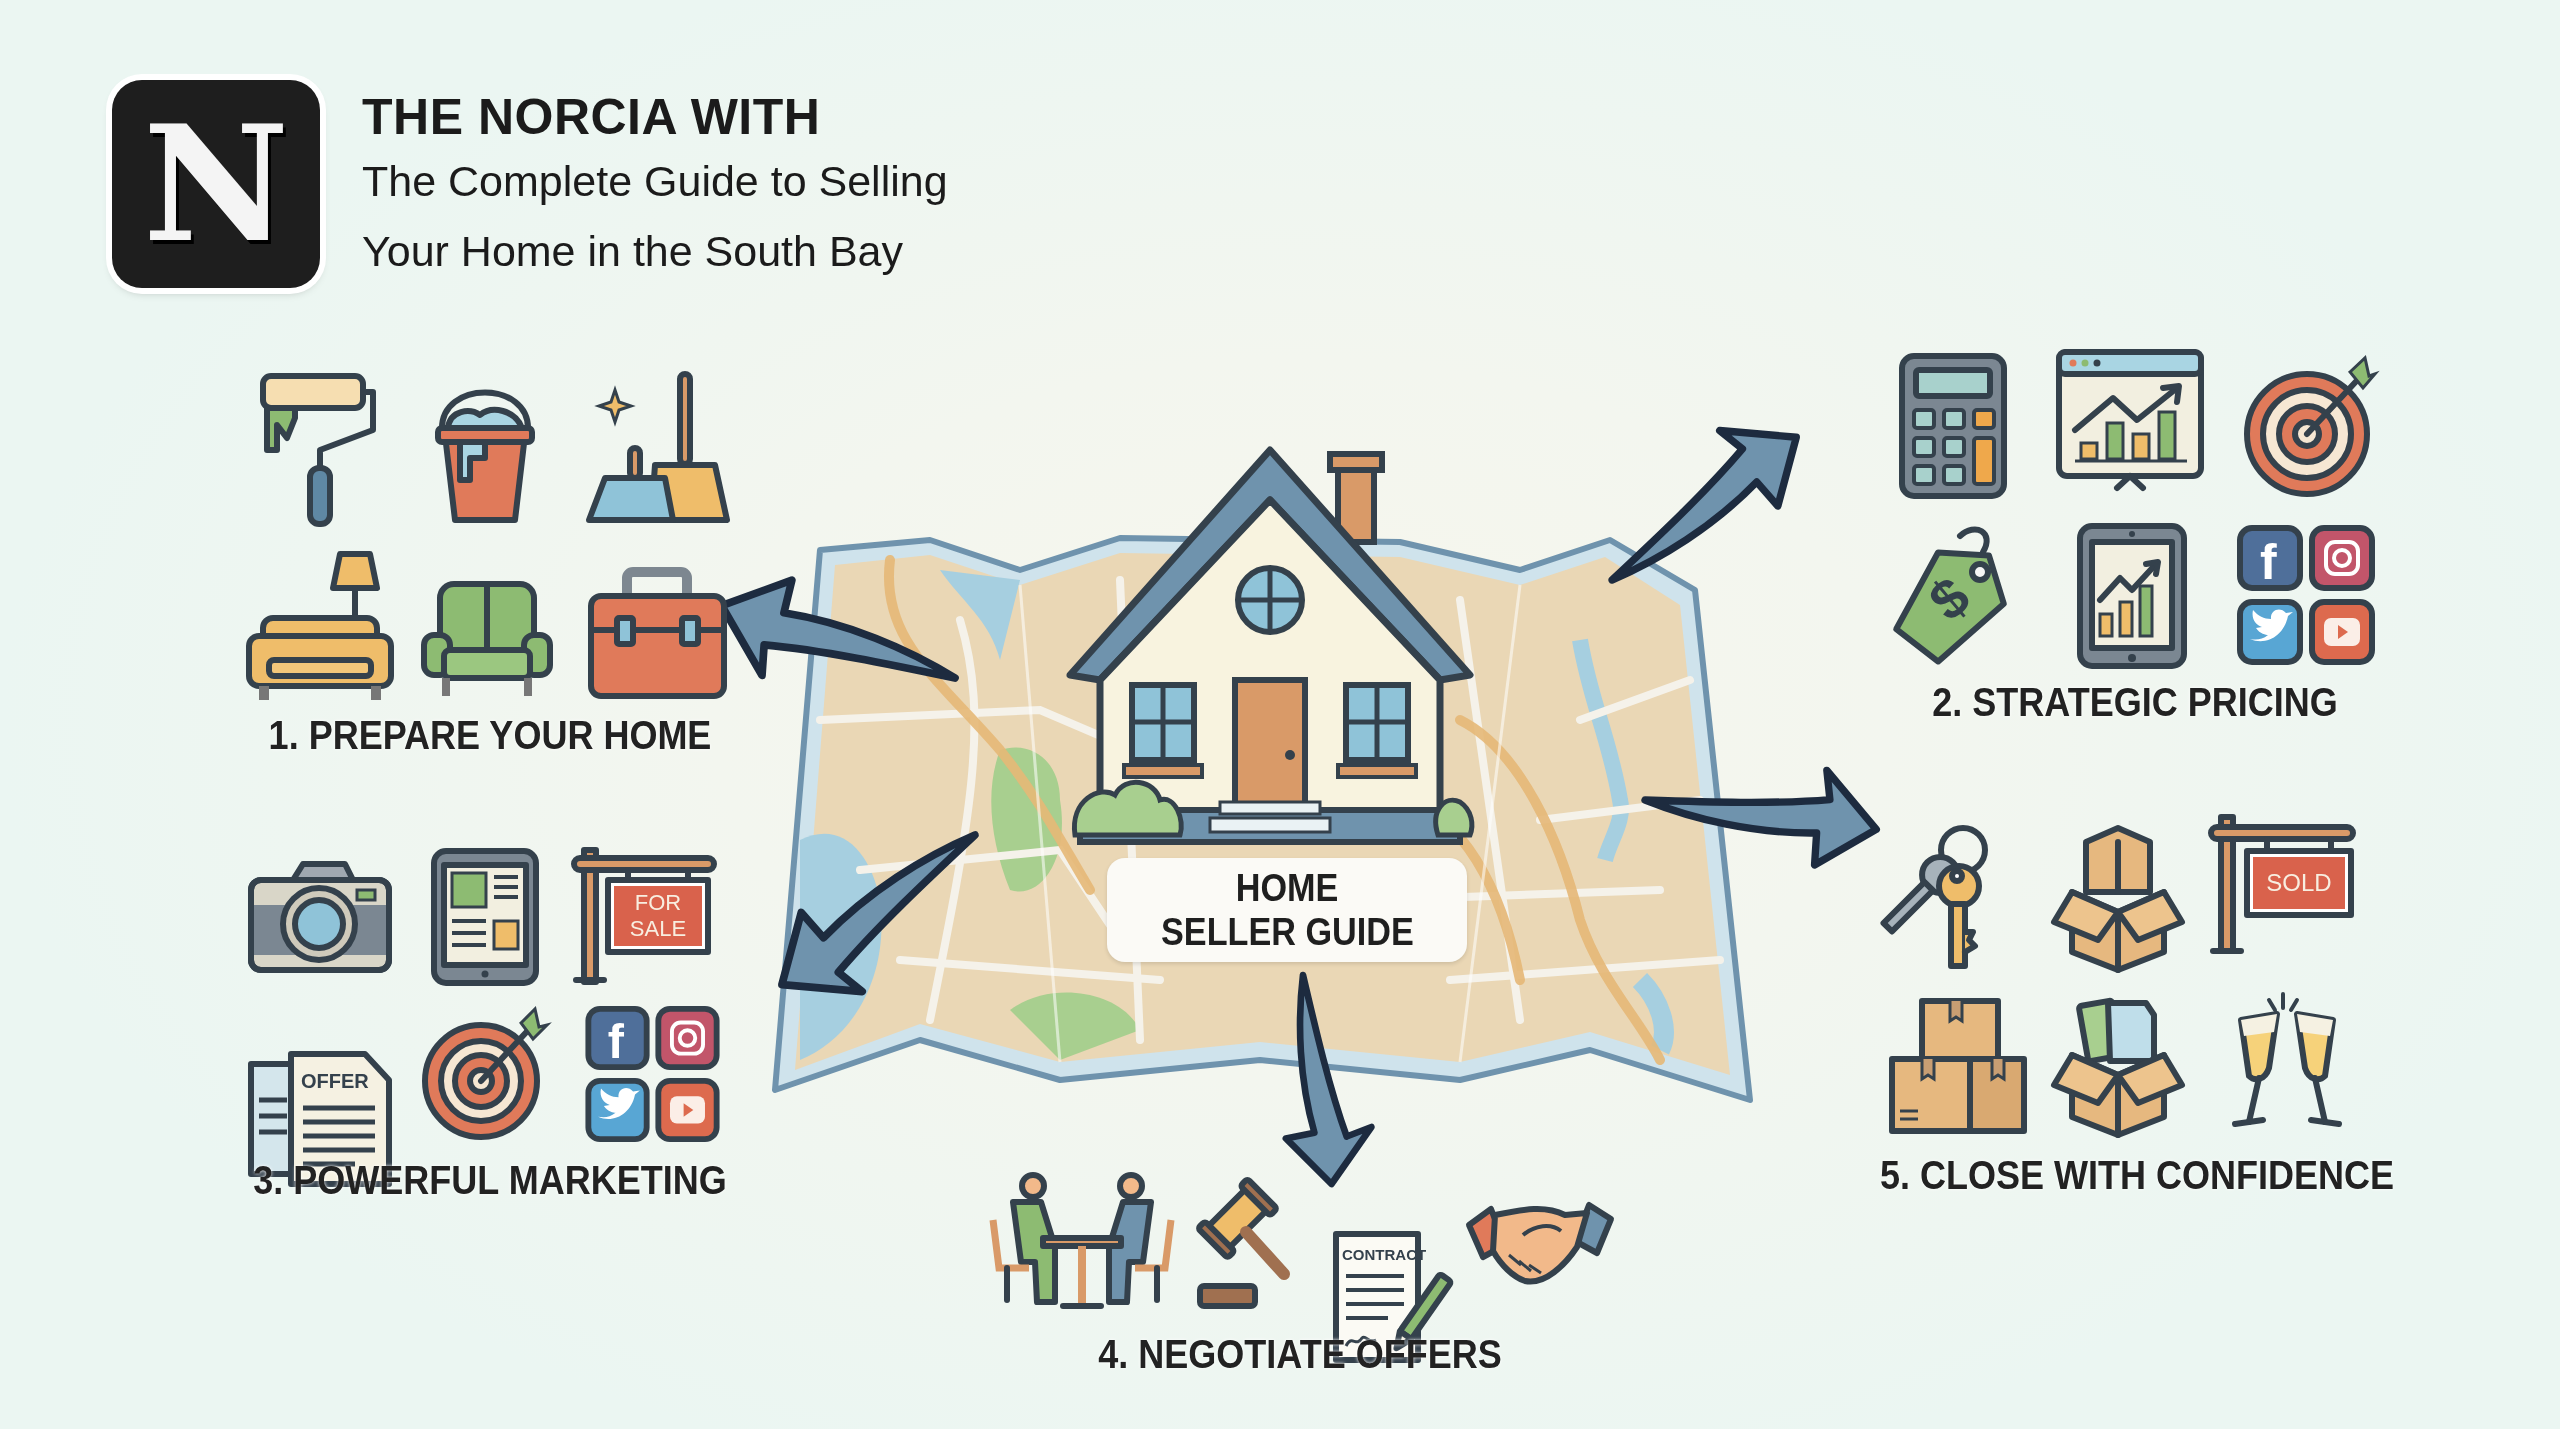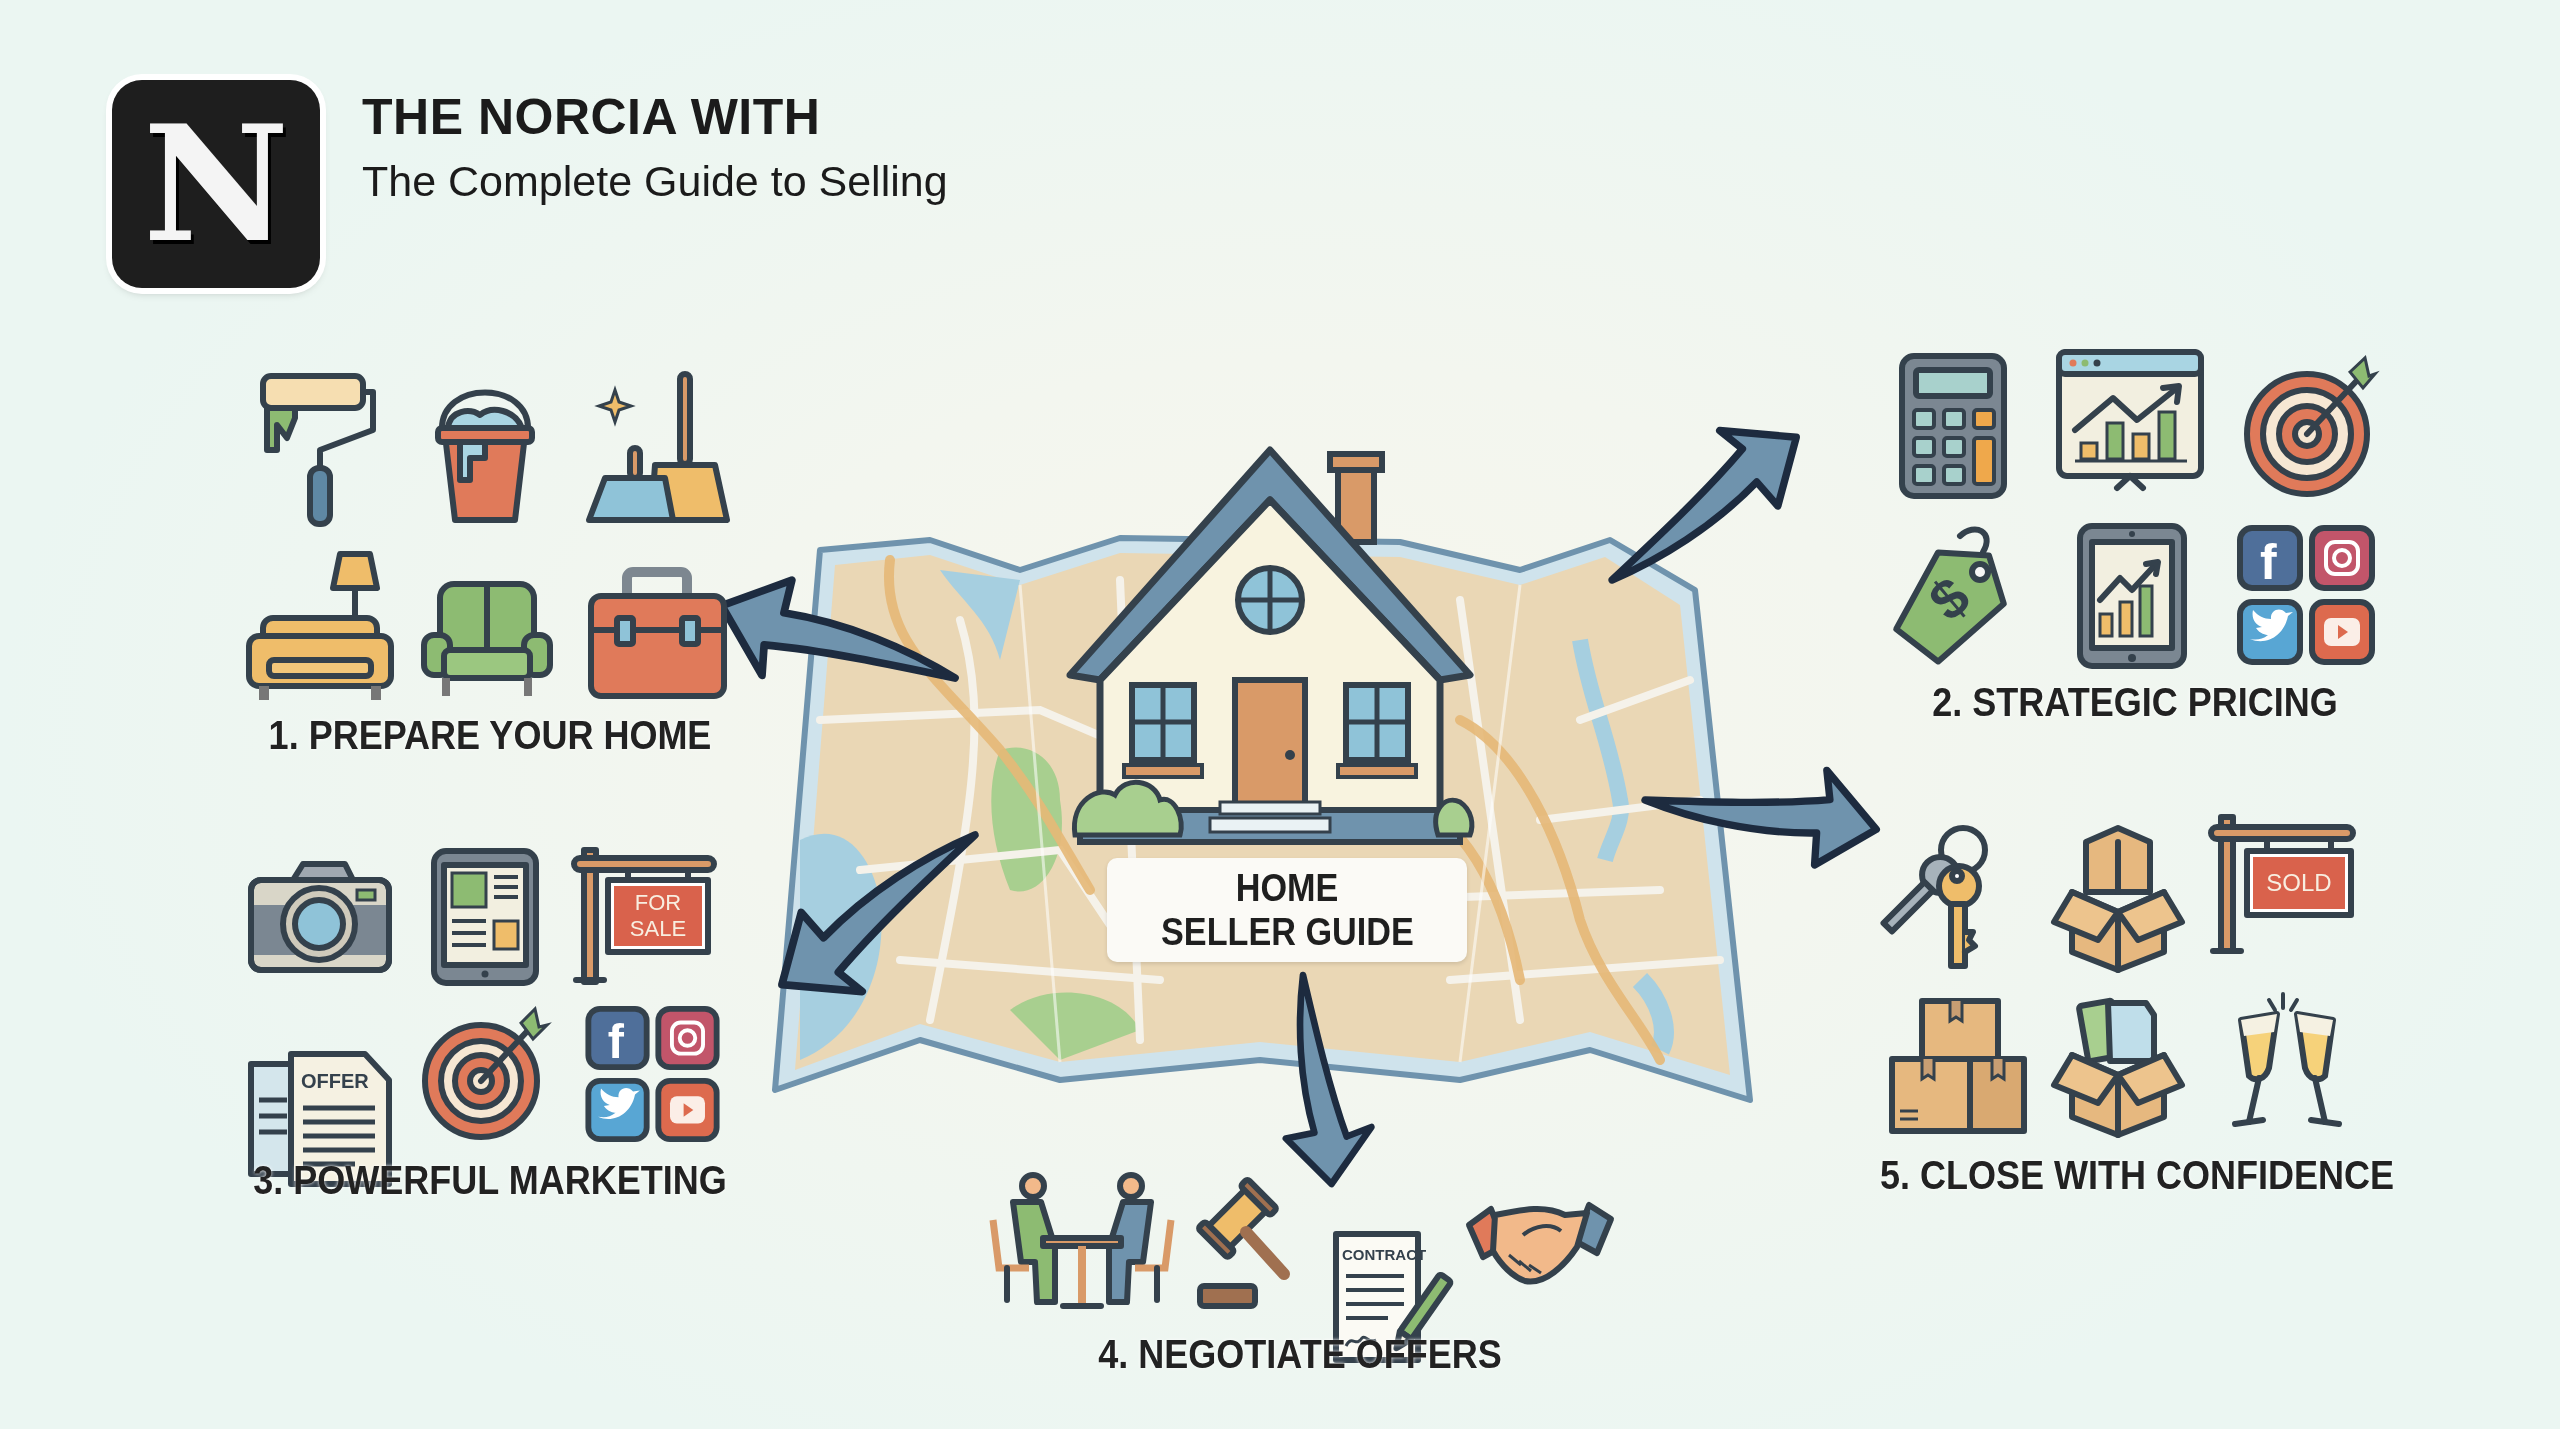--- a/index.html
+++ b/index.html
@@ -15,33 +15,34 @@
   .brand{left:362px;top:88px;font-size:50px;font-weight:700;letter-spacing:0.5px;color:#1b1b1b;}
   .subtitle{left:362px;top:146px;font-size:43px;line-height:70px;color:#1b1b1b;width:900px;}
   .subtitle div{white-space:nowrap;}
   
   .sec-label{font-family:"Liberation Sans",sans-serif;font-weight:700;font-size:40px;color:#222;white-space:nowrap;
     transform:translateX(-50%) scaleX(0.9);text-shadow:0 0 4px #fff;}
   .icon{position:absolute;}
   .icon svg{width:100%;height:100%;overflow:visible;}
   .stroke{stroke:#34414c;stroke-width:6;stroke-linejoin:round;stroke-linecap:round;}
   
-  .hs-box{left:1107px;top:858px;width:360px;height:104px;background:#fbfaf6;border-radius:10px;
+  .hs-box{left:1107px;top:858px;width:360px;height:104px;background:#fbfaf6;border-radius:18px;
     box-shadow:0 2px 4px rgba(0,0,0,.12);display:flex;flex-direction:column;align-items:center;justify-content:center;}
   .hs-box div{font-weight:700;font-size:38px;color:#1f1f1f;line-height:44px;transform:scaleX(0.9);}
 </style>
 </head>
 <body>
 
 <div class="abs logo">
   <span>N</span>
 </div>
 <div class="abs brand">THE NORCIA WITH</div>
 <div class="abs subtitle">
   <div>The Complete Guide to Selling</div>
+  <div>Your Home in the South Bay</div>
 </div>
 
 <svg class="abs" style="left:760px;top:420px;width:1080px;height:760px" viewBox="0 0 1080 760">
 
   <polygon points="60,130 170,120 260,150 360,118 640,122 760,150 850,120 935,170 990,680 830,630 700,660 500,640 300,660 160,620 15,670" fill="#cfe3ec" stroke="#6f93ad" stroke-width="6" stroke-linejoin="round"></polygon>
   <polygon points="75,145 170,135 260,165 360,133 640,137 760,165 845,137 920,185 970,655 830,612 700,642 500,622 300,642 160,604 35,650" fill="#ead7b5"></polygon>
 
   <path d="M40,420 C80,400 110,430 120,480 C130,560 90,620 40,640 Z" fill="#a6cfe0"></path>
   <path d="M180,150 C200,180 230,200 240,240 L260,160 Z" fill="#a6cfe0"></path>
   <path d="M820,220 C830,280 850,320 860,380 C865,400 850,420 845,440" stroke="#a6cfe0" stroke-width="16" fill="none"></path>

